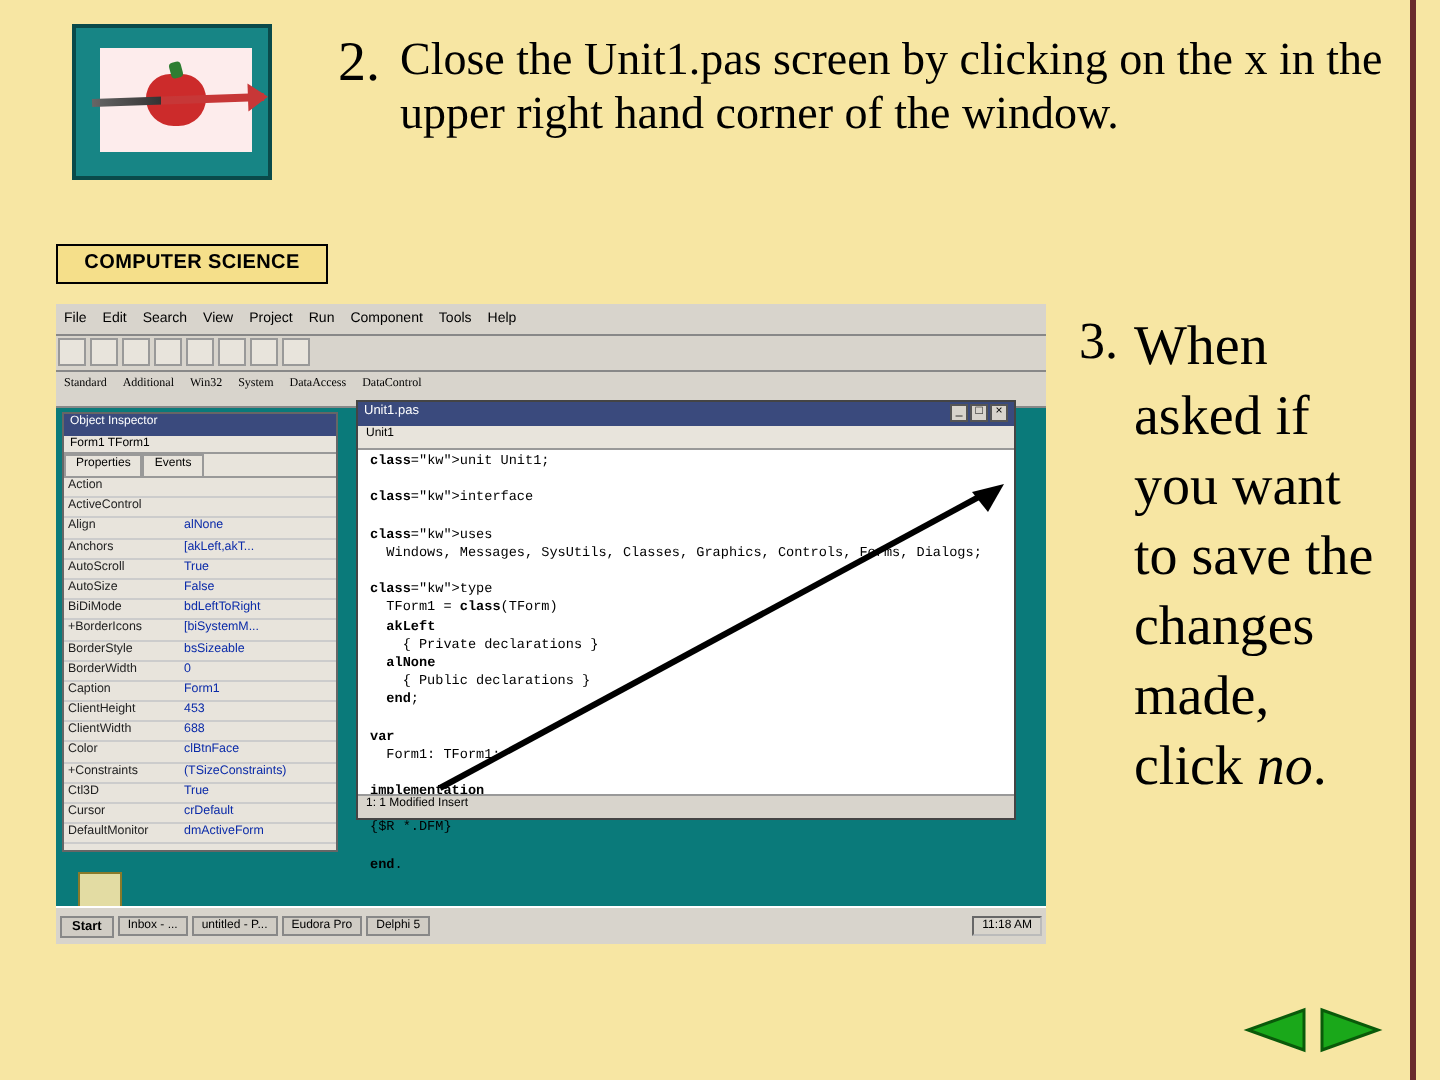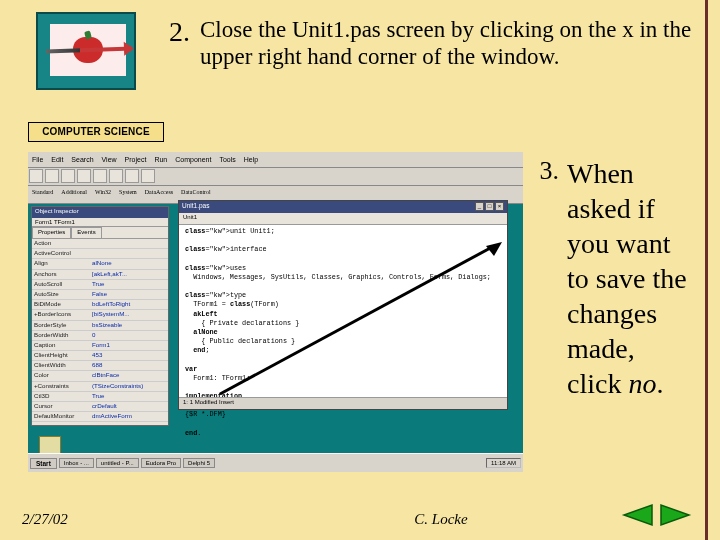--- a/index.html
+++ b/index.html
@@ -567,24 +567,20 @@
     </div>
 
     <div class="side-step">
       <div class="step-num">3.</div>
       <div class="step-text">
         <span>When asked if you want to save the changes made, click </span><span class="italic">no</span><span>.</span>
       </div>
     </div>
   </div>
 
-  <div class="footer">
-    <div class="footer-date">2/27/02</div>
-    <div class="footer-author">C. Locke</div>
-  </div>
 
   <div class="nav-buttons">
     <div class="nav-btn">
       <svg width="34" height="28">
         <polygon points="32,4 32,24 4,14" fill="#1aa81a" stroke="#0a5a0a" stroke-width="1.5"></polygon>
       </svg>
     </div>
     <div class="nav-btn">
       <svg width="34" height="28">
         <polygon points="2,4 2,24 30,14" fill="#1aa81a" stroke="#0a5a0a" stroke-width="1.5"></polygon>

